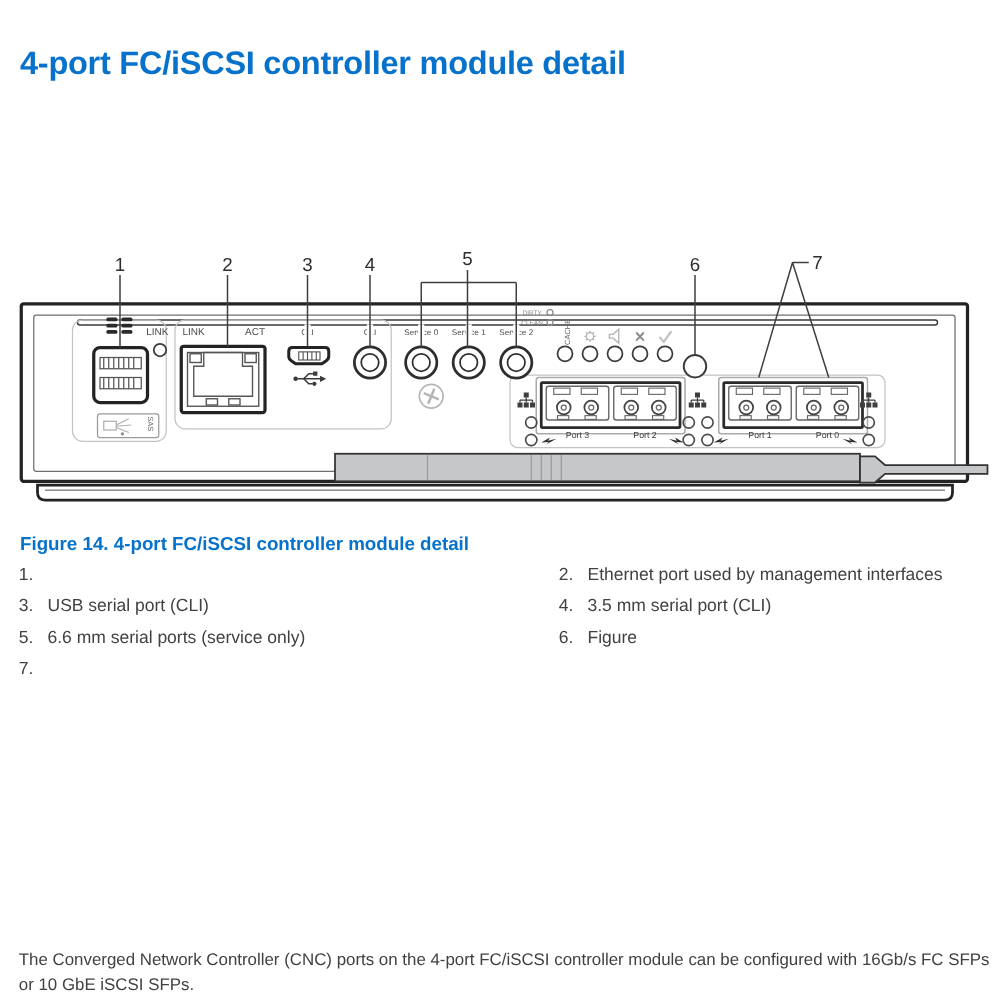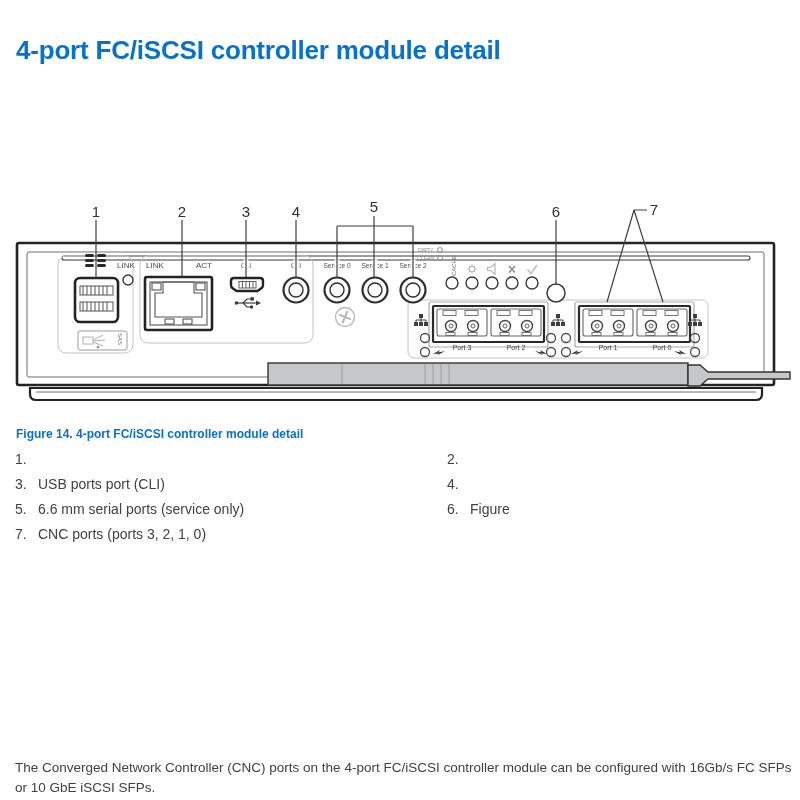--- a/index.html
+++ b/index.html
@@ -1,21 +1,21 @@
 <!DOCTYPE html>
 <html><head>
 <meta charset="utf-8">
 <style>
   html,body{margin:0;padding:0;background:#ffffff;}
   .page{position:relative;width:800px;height:800px;background:#fff;
         font-family:"Liberation Sans", sans-serif;color:#3f4142;overflow:hidden;}
   .title{position:absolute;left:16px;top:18px;width:770px;
          font-size:26px;font-weight:700;color:#0672CB;letter-spacing:-0.2px;}
   .diagram{position:absolute;left:0;top:190px;width:800px;height:232px;}
-  .caption{position:absolute;left:16px;top:427px;font-size:12px;font-weight:700;color:#0672CB;}
+  .caption{position:absolute;left:16px;top:427px;font-size:15px;font-weight:700;color:#0672CB;}
   .legend{position:absolute;left:15px;top:450px;width:775px;
           display:grid;grid-template-columns:432px 1fr;grid-auto-flow:row;
           row-gap:7px;font-size:14px;color:#3f4142;}
   .li{display:flex;align-items:flex-start;line-height:18px;}
   .li .num{width:23px;flex:0 0 23px;}
   .note{position:absolute;left:15px;top:744px;width:778px;
         font-size:13.5px;line-height:20px;color:#3f4142;}
   svg text{font-family:"Liberation Sans", sans-serif;}
   .callout{font-size:15px;fill:#2e2e2e;text-anchor:middle;}
   .lbl{font-size:8px;fill:#4a4a4a;}
@@ -272,37 +272,38 @@
   </svg>
 
   <div class="caption">Figure 14. 4-port FC/iSCSI controller module detail</div>
 
   <div class="legend">
     <div class="li">
       <span class="num">1.</span>
     </div>
     <div class="li">
       <span class="num">2.</span>
+      <span class="txt">Ethernet port used by management interfaces</span>
     </div>
     <div class="li">
       <span class="num">3.</span>
-      <span class="txt">USB ports port (CLI)</span>
+      <span class="txt">USB serial port (CLI)</span>
     </div>
     <div class="li">
       <span class="num">4.</span>
+      <span class="txt">3.5 mm serial port (CLI)</span>
     </div>
     <div class="li">
       <span class="num">5.</span>
       <span class="txt">6.6 mm serial ports (service only)</span>
     </div>
     <div class="li">
       <span class="num">6.</span>
       <span class="txt">Figure</span>
     </div>
     <div class="li">
       <span class="num">7.</span>
-      <span class="txt">CNC ports (ports 3, 2, 1, 0)</span>
     </div>
   </div>
 
   <p class="note">The Converged Network Controller (CNC) ports on the 4-port FC/iSCSI controller module can be configured with 16Gb/s FC SFPs or 10 GbE iSCSI SFPs.</p>
 
 </div>
 
 </body></html>

